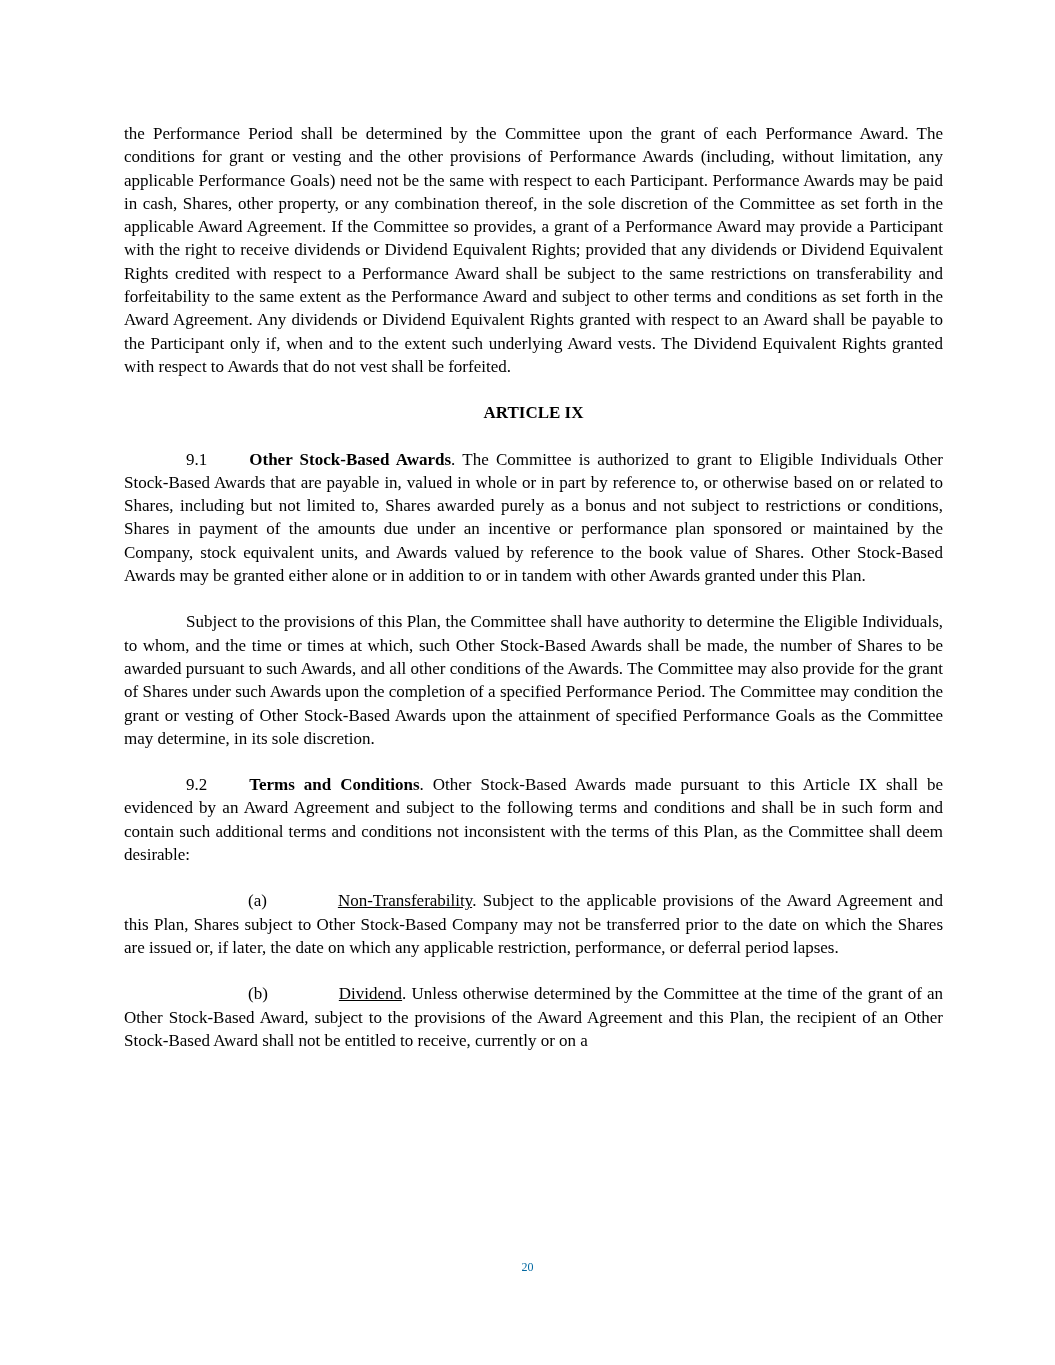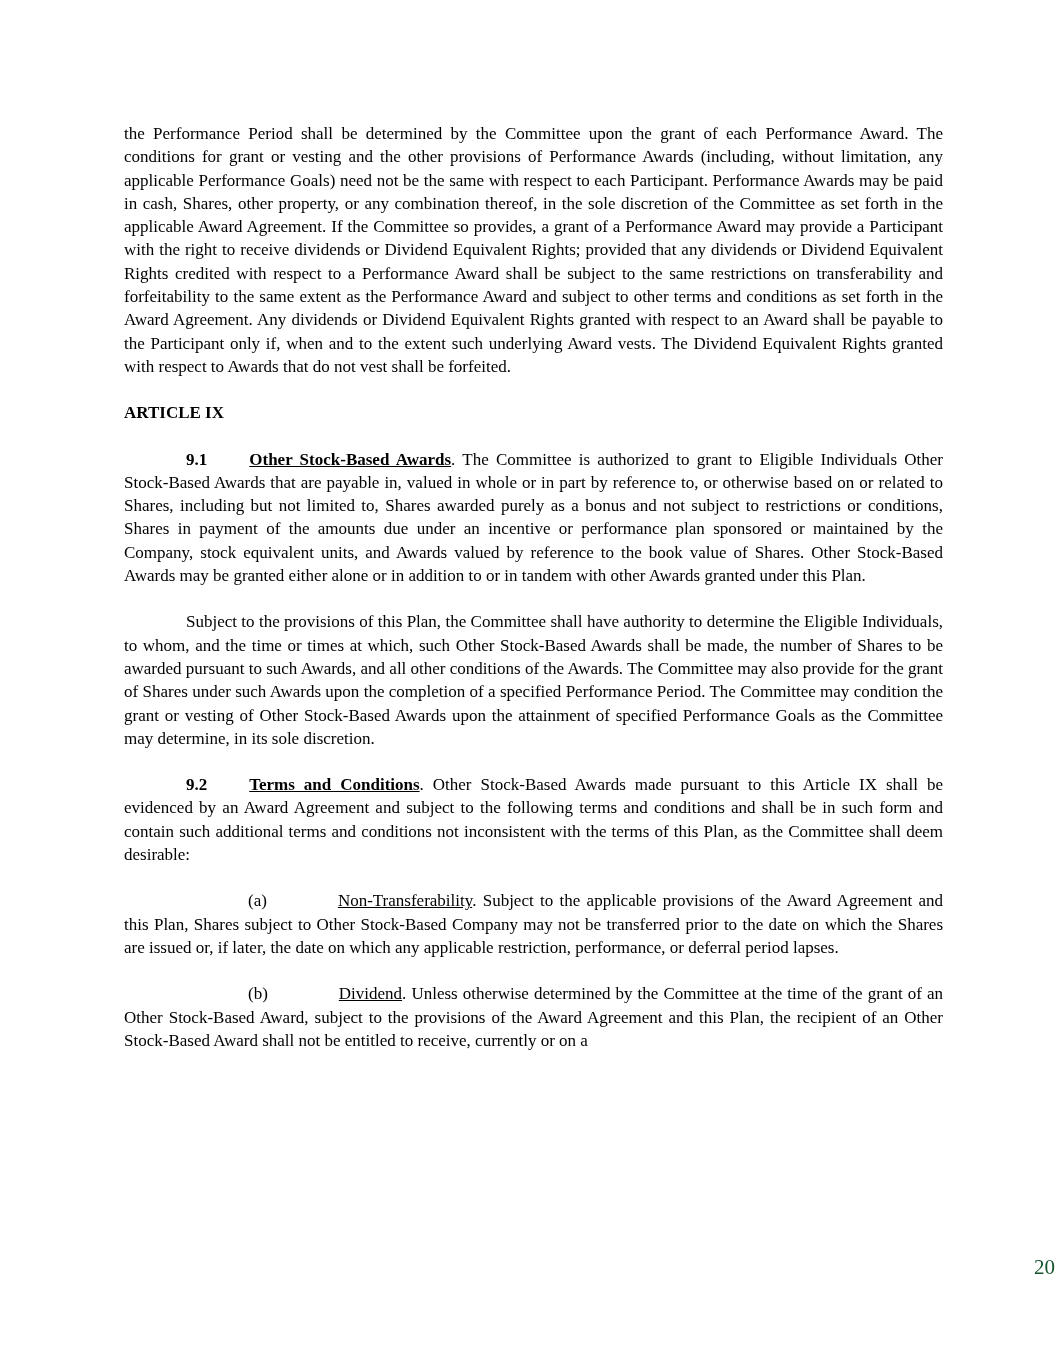--- a/index.html
+++ b/index.html
@@ -20,34 +20,34 @@
     margin: 0 0 23px 0;
     text-align: justify;
   }
   .para.sec-indent { text-indent: 62px; }
   .para.item-indent { text-indent: 124px; }
   .heading {
     margin: 0 0 23px 0;
     text-align: center;
     font-weight: bold;
   }
-  .heading div { text-align: left; }
+  .heading div { text-align: center; }
   .tab-sm { display: inline-block; width: 42px; }
-  .t-b { font-weight: bold; }
-  .t-bu { font-weight: bold; text-decoration: underline; }
+  .t-b { font-weight: normal; }
+  .t-bu { font-weight: bold; }
   .t-u { text-decoration: underline; margin-left: 29px; }
   .page-number {
     position: absolute;
     bottom: 86px;
     left: 0;
     width: 100%;
-    text-align: right;
+    text-align: center;
     font-family: "Liberation Serif", serif;
-    font-size: 21px;
-    color: #14532d;
+    font-size: 12px;
+    color: #0369a1;
   }
 </style>
 </head>
 <body>
 
 <div class="page">
 
   <p class="para">
     <span>the Performance Period shall be determined by the Committee upon the grant of each Performance Award. The conditions for grant or vesting and the other provisions of Performance Awards (including, without limitation, any applicable Performance Goals) need not be the same with respect to each Participant. Performance Awards may be paid in cash, Shares, other property, or any combination thereof, in the sole discretion of the Committee as set forth in the applicable Award Agreement. If the Committee so provides, a grant of a Performance Award may provide a Participant with the right to receive dividends or Dividend Equivalent Rights; provided that any dividends or Dividend Equivalent Rights credited with respect to a Performance Award shall be subject to the same restrictions on transferability and forfeitability to the same extent as the Performance Award and subject to other terms and conditions as set forth in the Award Agreement. Any dividends or Dividend Equivalent Rights granted with respect to an Award shall be payable to the Participant only if, when and to the extent such underlying Award vests. The Dividend Equivalent Rights granted with respect to Awards that do not vest shall be forfeited.</span>
   </p>

